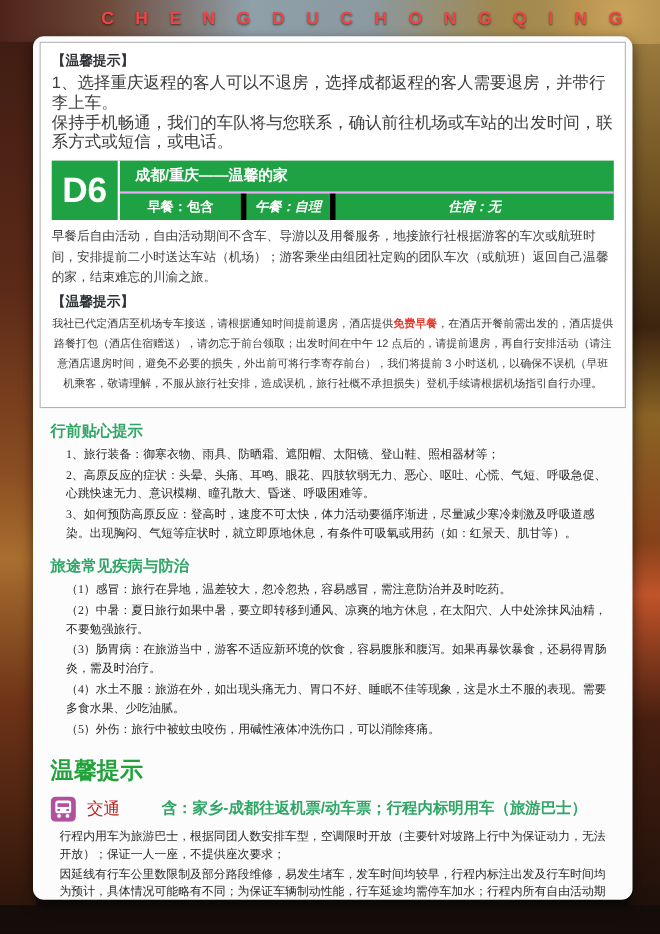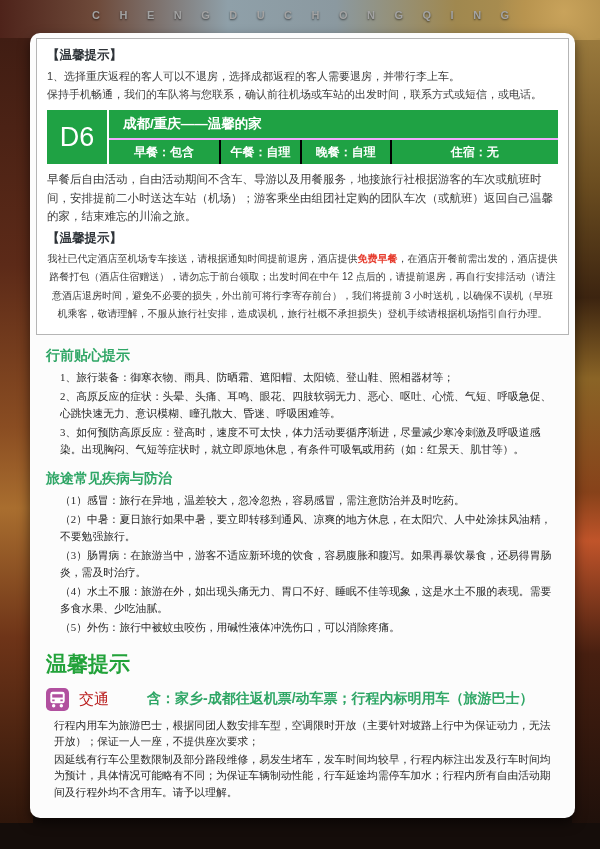--- a/index.html
+++ b/index.html
@@ -14,44 +14,44 @@
               background:linear-gradient(90deg,#4e231a 0%,#6e4a3a 16%,#8fa0a9 38%,#8b99a0 56%,#a0884f 76%,#b8944f 100%); }
   .bg-left  { position:absolute; top:38px; left:0; width:33px; height:811px;
               background:linear-gradient(180deg,#401d13 0%,#5c2a18 28%,#8a4d22 48%,#a96e2f 58%,#6e3418 74%,#261209 100%); }
   .bg-right { position:absolute; top:38px; right:0; width:28px; height:811px;
               background:linear-gradient(180deg,#9a7a3d 0%,#6b4d20 18%,#3c2410 32%,#8a6426 42%,#87421a 56%,#c0542a 62%,#471f10 76%,#190e0a 100%); }
   .bg-bottom{ position:absolute; bottom:0; left:0; width:600px; height:26px; background:#150d0a; }
   .gold-cloud { position:absolute; top:0; right:0; width:120px; height:40px;
               background:radial-gradient(circle at 70% 30%, #c9a35b 0%, #b8944f 45%, rgba(184,148,79,0) 75%); }
 
   .letters { position:absolute; top:9px; left:92px; width:500px;
-             font-size:11px; font-weight:bold; letter-spacing:19.5px; color:#a3a3a3;
+             font-size:16px; font-weight:bold; letter-spacing:19.5px; color:#ef4444;
              text-shadow:0 1px 2px rgba(0,0,0,.6); white-space:nowrap; }
 
   
   .card { position:absolute; left:30px; top:33px; width:545px; height:785px;
           background:#fcfcfc; border-radius:10px; box-shadow:0 5px 12px rgba(0,0,0,.55);
           padding:5px 6px; overflow:hidden; }
 
   
   .nbox { border:1px solid #b5b5b5; padding:6px 10px 10px; background:#fff; }
   .ntitle { font-size:12.5px; font-weight:bold; color:#2e3338; margin:2px 0 3px; }
-  .nline  { font-size:11px; color:#3c3c3c; line-height:18px; }
+  .nline  { font-size:15px; color:#3c3c3c; line-height:18px; }
 
   
   .dtable { display:flex; margin:7px 0 6px; background:#1fa244; color:#fff; }
   .dcell-day { flex:0 0 62px; display:flex; align-items:center; justify-content:center;
-               font-size:27px; font-weight:normal; border-right:2px solid #fff; }
+               font-size:32px; font-weight:bold; border-right:2px solid #fff; }
   .dright { flex:1; display:flex; flex-direction:column; }
   .drow-title { height:30px; display:flex; align-items:center; padding-left:14px;
                 font-size:13.5px; font-weight:bold; border-bottom:2px solid #f0abfc; }
   .drow-meals { height:24px; display:flex; }
   .mcell { display:flex; align-items:center; justify-content:center;
            font-size:12px; font-weight:bold; }
-  .mcell + .mcell { border-left:2px solid #000000; }
+  .mcell + .mcell { border-left:5px solid #000000;font-style:italic; }
   .m0 { flex:0 0 24.5%; } .m1 { flex:0 0 18%; } .m2 { flex:0 0 20%; } .m3 { flex:1; }
 
   .daydesc { font-size:11.5px; color:#3c3c3c; line-height:18.5px; margin:2px 0 4px; }
   .n2text  { font-size:10px; color:#3c3c3c; line-height:18.5px;text-align:center; }
   .redtxt  { color:#e63c2e; font-weight:bold; }
 
   
   .sect { padding:0 10px; }
   .g-head  { font-size:14px; font-weight:bold; color:#2fa666; margin:12px 0 4px; }
   .tip-item { font-family:"Liberation Serif", serif; font-size:10.8px; color:#272727;
@@ -87,21 +87,20 @@
       <div class="nline">1、选择重庆返程的客人可以不退房，选择成都返程的客人需要退房，并带行李上车。</div>
       <div class="nline">保持手机畅通，我们的车队将与您联系，确认前往机场或车站的出发时间，联系方式或短信，或电话。</div>
 
       <div class="dtable">
         <div class="dcell-day">D6</div>
         <div class="dright">
           <div class="drow-title">成都/重庆——温馨的家</div>
           <div class="drow-meals">
             <div class="mcell m0">早餐：包含</div>
             <div class="mcell m1">午餐：自理</div>
-            <div class="mcell m2">晚餐：自理</div>
             <div class="mcell m3">住宿：无</div>
           </div>
         </div>
       </div>
 
       <div class="daydesc">早餐后自由活动，自由活动期间不含车、导游以及用餐服务，地接旅行社根据游客的车次或航班时间，安排提前二小时送达车站（机场）；游客乘坐由组团社定购的团队车次（或航班）返回自己温馨的家，结束难忘的川渝之旅。</div>
 
       <div class="ntitle">【温馨提示】</div>
       <div class="n2text">
         <span>我社已代定酒店至机场专车接送，请根据通知时间提前退房，酒店提供</span><span class="redtxt">免费早餐</span><span>，在酒店开餐前需出发的，酒店提供路餐打包（酒店住宿赠送），请勿忘于前台领取；出发时间在中午 12 点后的，请提前退房，再自行安排活动（请注意酒店退房时间，避免不必要的损失，外出前可将行李寄存前台），我们将提前 3 小时送机，以确保不误机（早班机乘客，敬请理解，不服从旅行社安排，造成误机，旅行社概不承担损失）登机手续请根据机场指引自行办理。</span>

